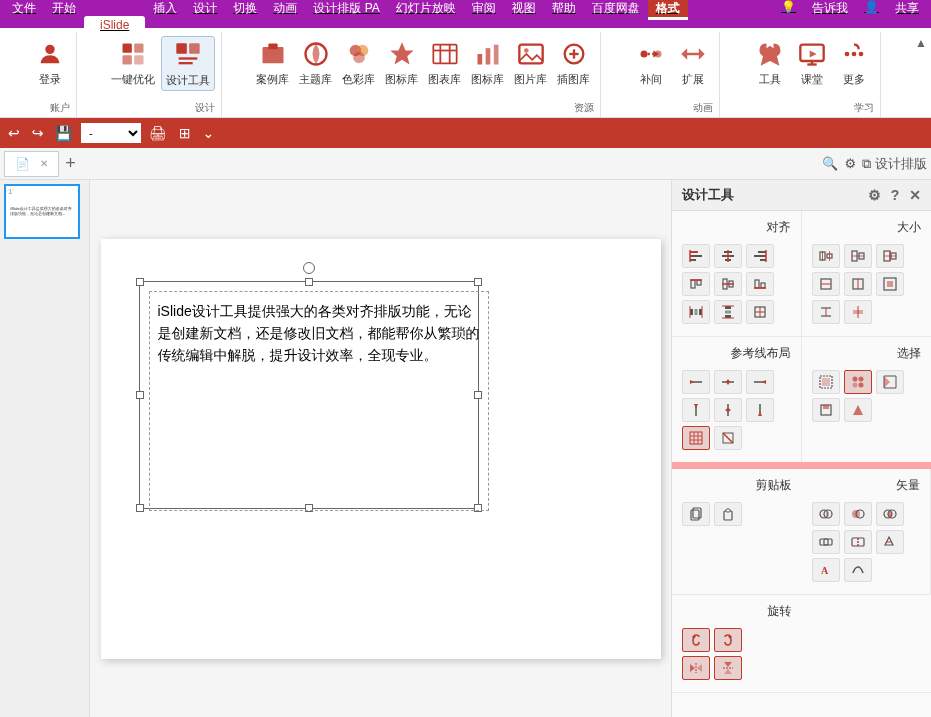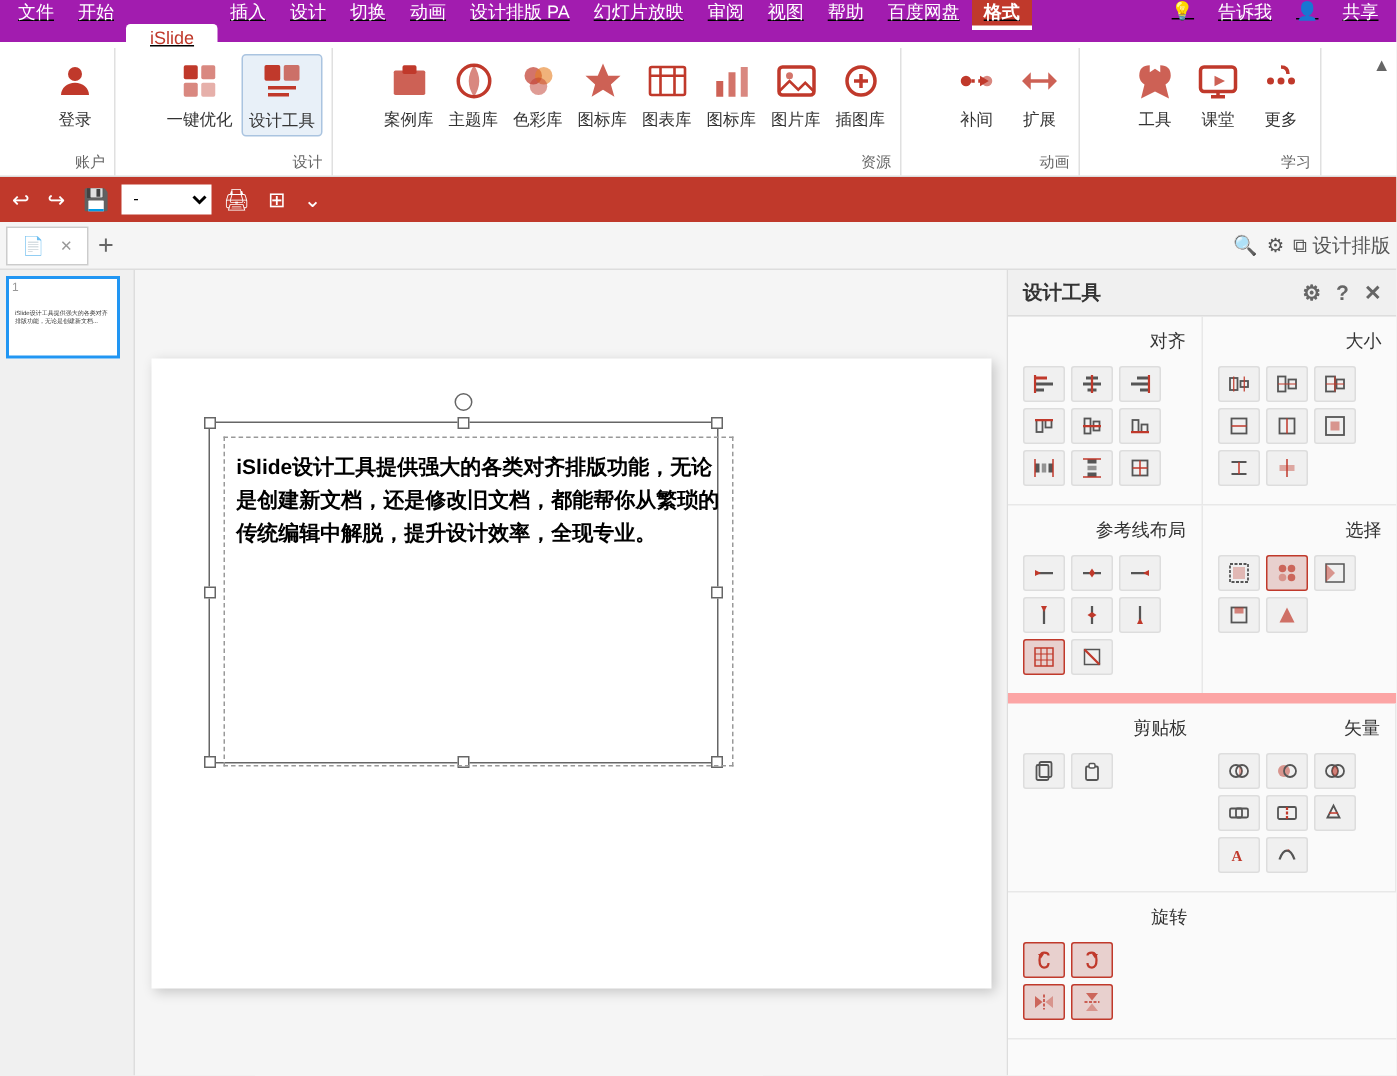--- a/index.html
+++ b/index.html
@@ -33,21 +33,21 @@
     .main-layout { display: flex; height: calc(717px - 28px - 90px - 30px - 32px); }
 
     
     .slide-panel { width: 90px; background: #f0f0f0; border-right: 1px solid #ddd; padding: 4px; }
     .slide-thumb { width: 76px; height: 55px; background: white; border: 1px solid #aaa; display: flex; align-items: center; justify-content: center; cursor: pointer; font-size: 9px; color: #666; position: relative; overflow: hidden; }
     .slide-thumb-selected { border: 2px solid #2196F3; }
     .slide-num { position: absolute; top: 1px; left: 2px; font-size: 8px; color: #999; }
 
     
     .canvas-area { flex: 1; background: #f5f5f5; display: flex; align-items: center; justify-content: center; overflow: hidden; position: relative; }
-    .slide-canvas { width: 560px; height: 420px; background: white; box-shadow: 2px 2px 8px rgba(0,0,0,0.2); position: relative; font-weight: bold; }
+    .slide-canvas { width: 560px; height: 420px; background: white; box-shadow: 2px 2px 8px rgba(0,0,0,0.2); position: relative; }
     .text-box { position: absolute; top: 52px; left: 48px; width: 340px; height: 220px; border: 1px dashed #999; padding: 8px; font-size: 14px; line-height: 1.6; color: #000; cursor: default; }
     .handle { position: absolute; width: 8px; height: 8px; background: white; border: 1px solid #666; }
 
     
     .design-panel { width: 260px; background: #fafafa; border-left: 1px solid #ddd; overflow-y: auto; }
     .design-panel-header { background: #f0f0f0; border-bottom: 1px solid #ddd; padding: 6px 10px; display: flex; align-items: center; justify-content: space-between; font-size: 13px; font-weight: bold; color: #333; }
     .design-panel-header .panel-icons { display: flex; gap: 10px; font-size: 14px; color: #666; }
     .panel-section-title { font-size: 12px; color: #333; margin-bottom: 8px; font-weight: 500; text-align: right; }
     .panel-row { display: flex; align-items: center; gap: 4px; margin-bottom: 4px; flex-wrap: wrap; }
     .panel-btn { width: 28px; height: 24px; background: #f0f0f0; border: 1px solid #ddd; border-radius: 2px; cursor: pointer; display: flex; align-items: center; justify-content: center; font-size: 10px; color: #555; }

